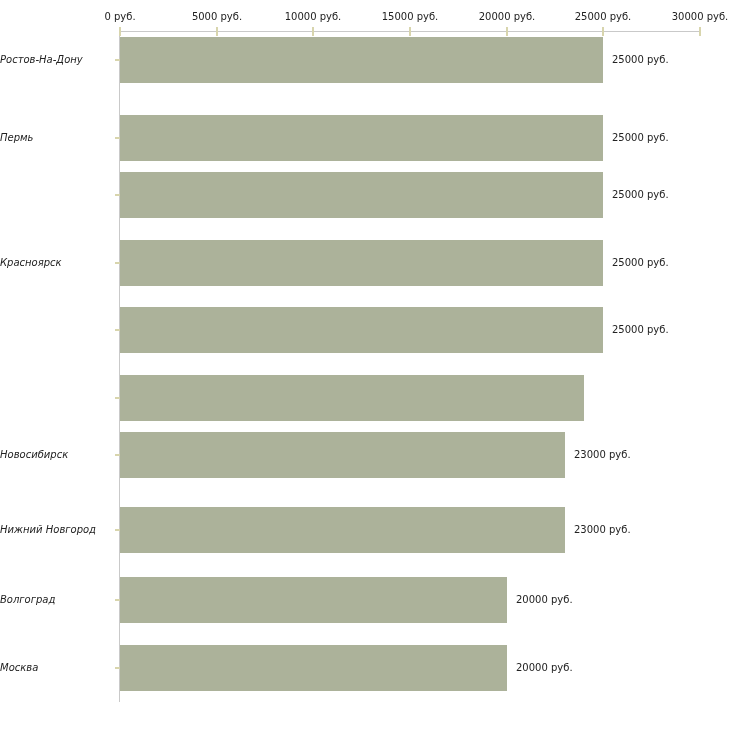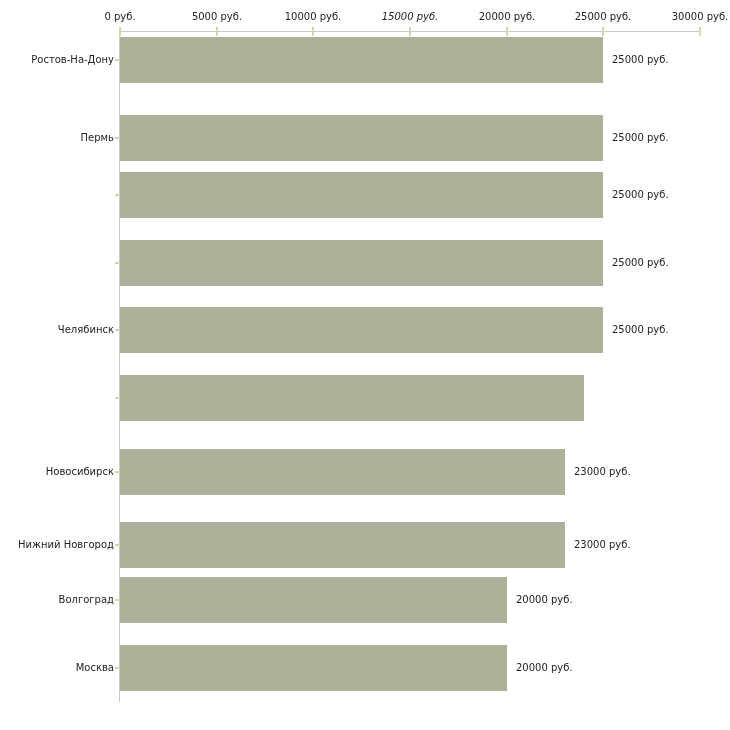--- a/index.html
+++ b/index.html
@@ -52,23 +52,24 @@
     left: 0;
     width: 730px;
     height: 46px;
   }
   .cat-label {
     position: absolute;
     left: 0;
     width: 114px;
     height: 46px;
     line-height: 46px;
-    text-align: right;
+    text-align: left;
     white-space: nowrap;
     color: #222222;
+    font-style: italic;
   }
   .cat-tick {
     position: absolute;
     left: 115px;
     top: 22px;
     width: 5px;
     height: 2px;
     background: #d8d5ad;
   }
   .bar {
@@ -93,21 +94,21 @@
   <div class="x-axis-line"></div>
   <div class="y-axis-line"></div>
   <div id="xticks">
       <div class="x-tick" style="left: 119px;"></div>
       <div class="x-tick-label" style="left: 120px;">0 руб.</div>
       <div class="x-tick" style="left: 216px;"></div>
       <div class="x-tick-label" style="left: 217px;">5000 руб.</div>
       <div class="x-tick" style="left: 312px;"></div>
       <div class="x-tick-label" style="left: 313px;">10000 руб.</div>
       <div class="x-tick" style="left: 409px;"></div>
-      <div class="x-tick-label" style="left: 410px; font-style: italic;">15000 руб.</div>
+      <div class="x-tick-label" style="left: 410px;">15000 руб.</div>
       <div class="x-tick" style="left: 506px;"></div>
       <div class="x-tick-label" style="left: 507px;">20000 руб.</div>
       <div class="x-tick" style="left: 602px;"></div>
       <div class="x-tick-label" style="left: 603px;">25000 руб.</div>
       <div class="x-tick" style="left: 699px;"></div>
       <div class="x-tick-label" style="left: 700px;">30000 руб.</div>
     </div>
   <div id="rows">
       <div class="bar-row" style="top: 37px;">
         <div class="cat-label">Ростов-На-Дону</div>
@@ -120,41 +121,41 @@
         <div class="cat-tick"></div>
         <div class="bar" style="width: 483px;"></div>
         <div class="value-label" style="left: 612px;">25000 руб.</div>
       </div>
       <div class="bar-row" style="top: 172px;">
         <div class="cat-tick"></div>
         <div class="bar" style="width: 483px;"></div>
         <div class="value-label" style="left: 612px;">25000 руб.</div>
       </div>
       <div class="bar-row" style="top: 240px;">
+        <div class="cat-label">Красноярск</div>
         <div class="cat-tick"></div>
         <div class="bar" style="width: 483px;"></div>
         <div class="value-label" style="left: 612px;">25000 руб.</div>
       </div>
       <div class="bar-row" style="top: 307px;">
-        <div class="cat-label">Челябинск</div>
         <div class="cat-tick"></div>
         <div class="bar" style="width: 483px;"></div>
         <div class="value-label" style="left: 612px;">25000 руб.</div>
       </div>
       <div class="bar-row" style="top: 375px;">
         <div class="cat-tick"></div>
         <div class="bar" style="width: 464px;"></div>
       </div>
-      <div class="bar-row" style="top: 449px;">
+      <div class="bar-row" style="top: 432px;">
         <div class="cat-label">Новосибирск</div>
         <div class="cat-tick"></div>
         <div class="bar" style="width: 445px;"></div>
         <div class="value-label" style="left: 574px;">23000 руб.</div>
       </div>
-      <div class="bar-row" style="top: 522px;">
+      <div class="bar-row" style="top: 507px;">
         <div class="cat-label">Нижний Новгород</div>
         <div class="cat-tick"></div>
         <div class="bar" style="width: 445px;"></div>
         <div class="value-label" style="left: 574px;">23000 руб.</div>
       </div>
       <div class="bar-row" style="top: 577px; padding-left: 44px;">
         <div class="cat-label">Волгоград</div>
         <div class="cat-tick"></div>
         <div class="bar" style="width: 387px;"></div>
         <div class="value-label" style="left: 516px;">20000 руб.</div>

